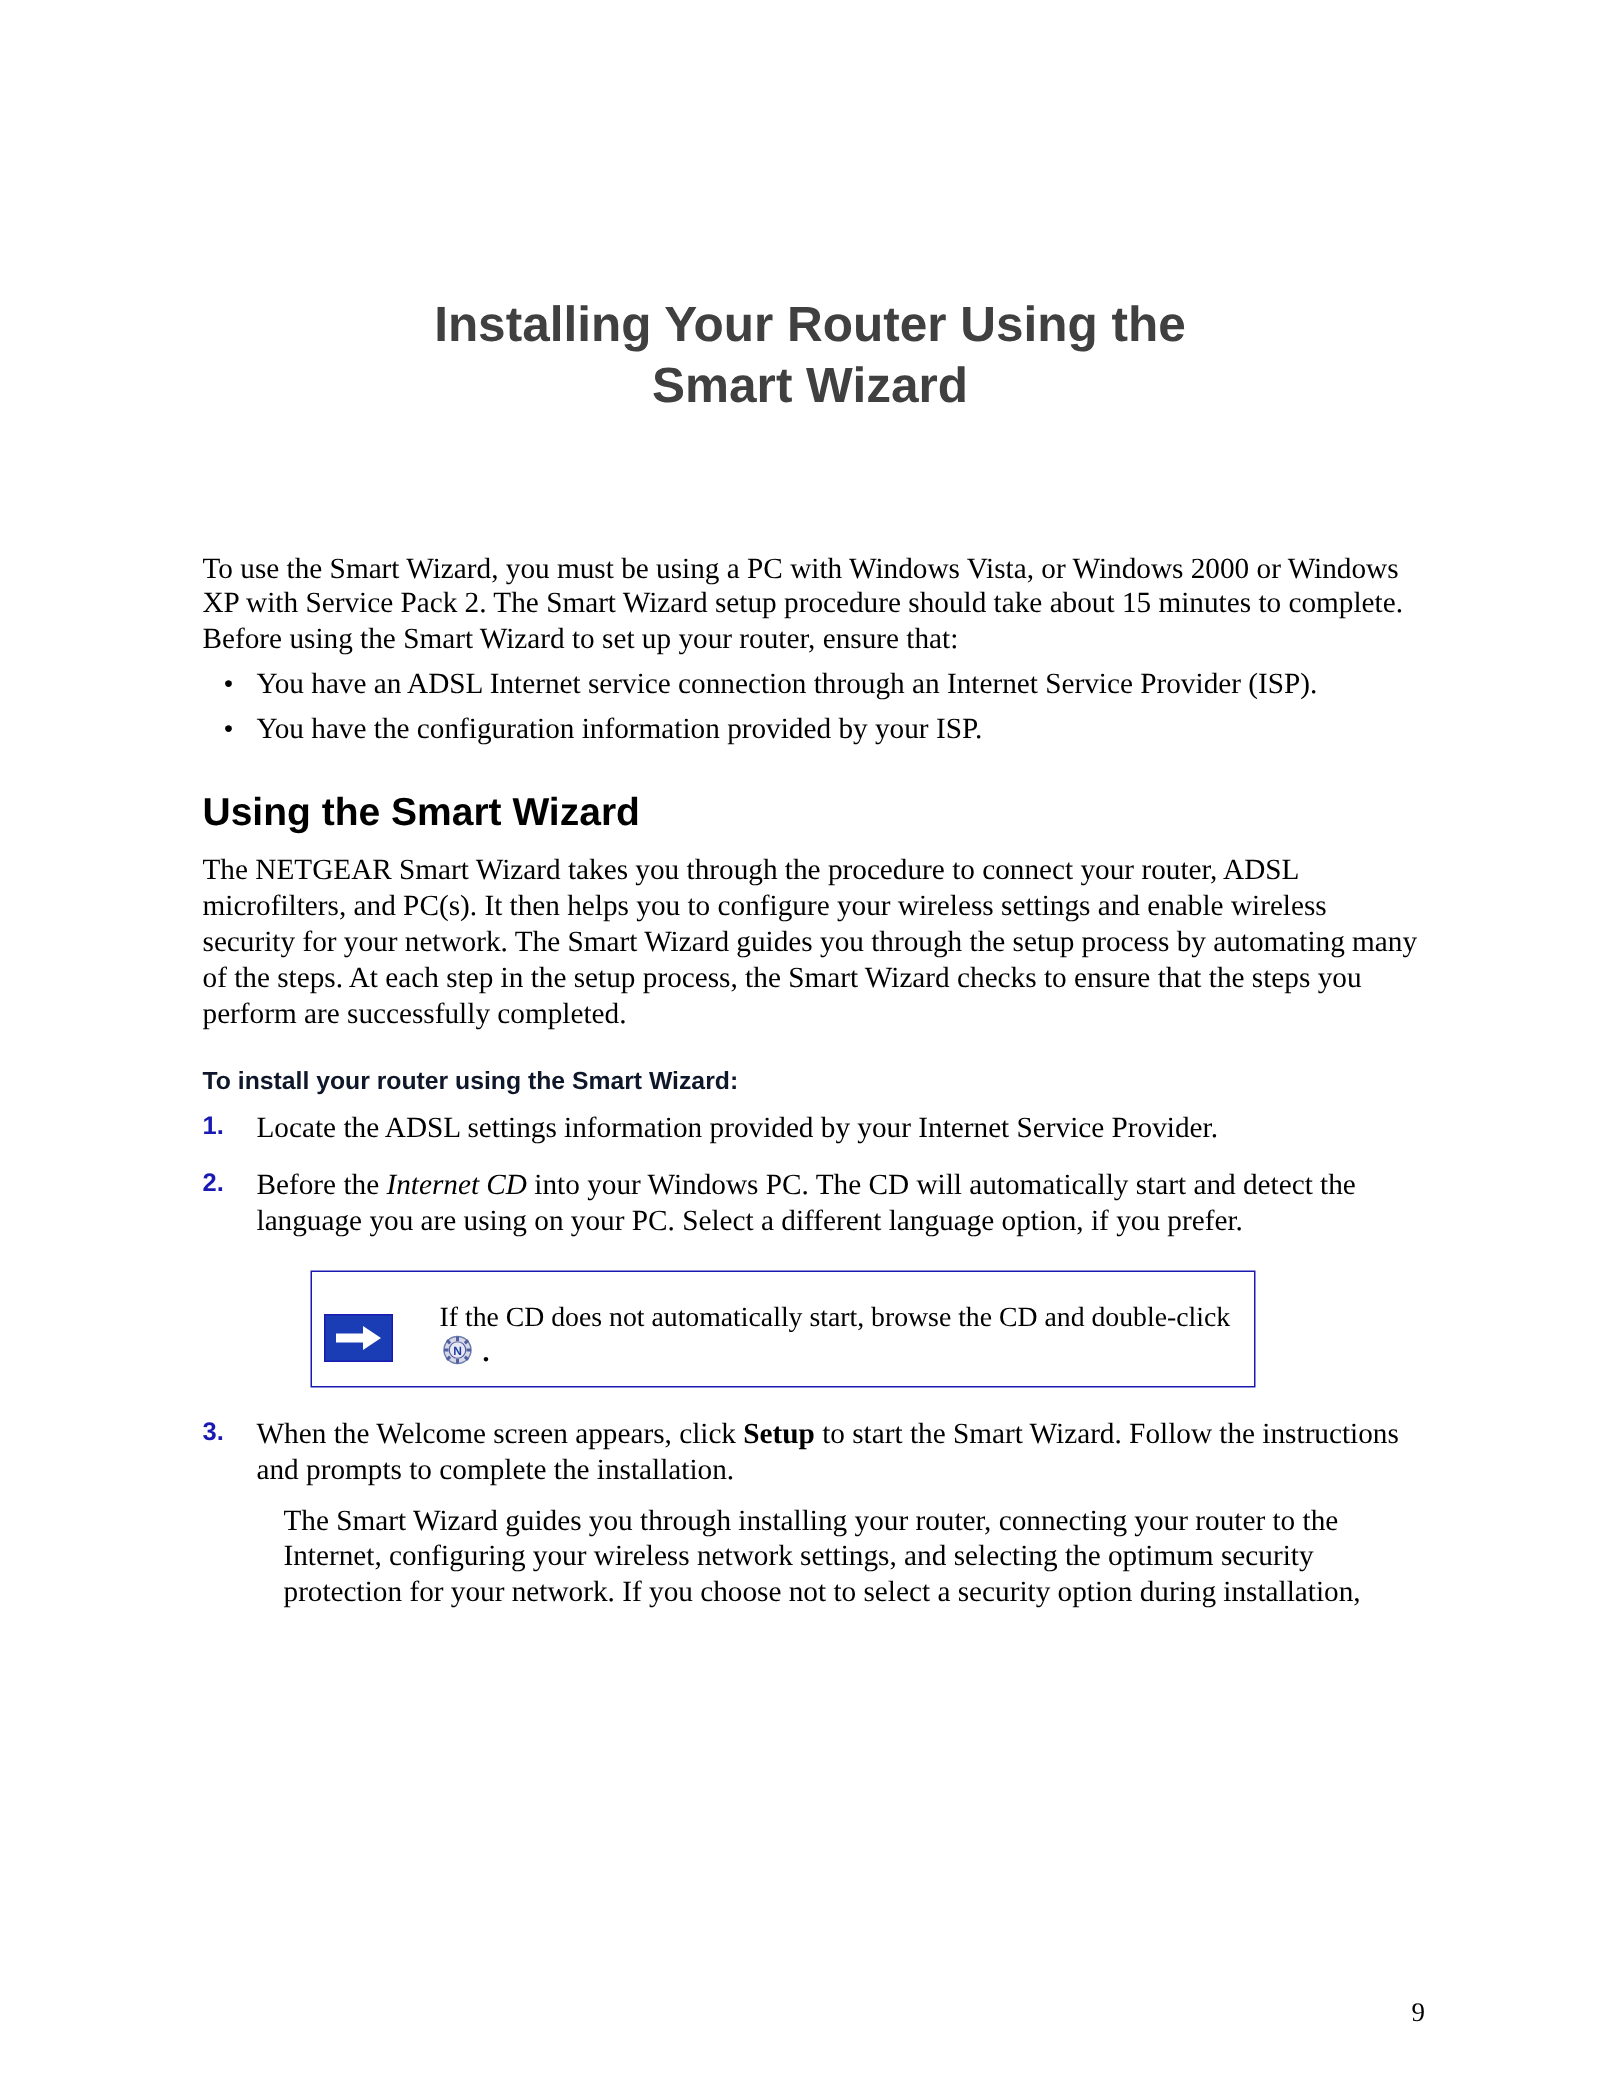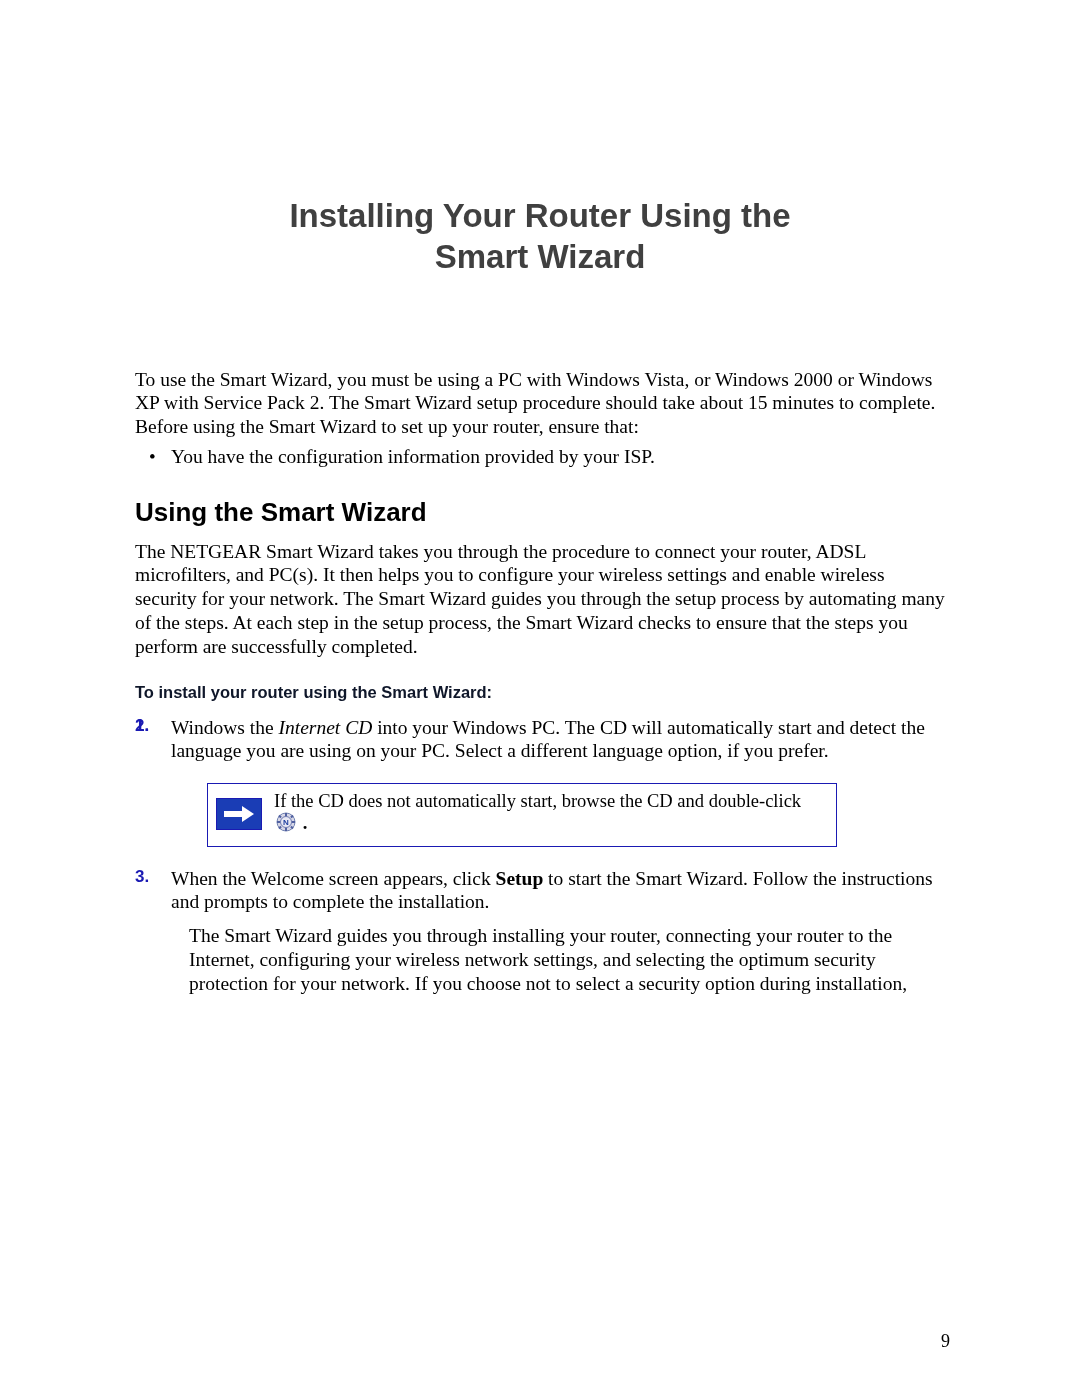--- a/index.html
+++ b/index.html
@@ -82,24 +82,24 @@
     top: 0;
     color: #1a1ab3;
     font-family: Arial, Helvetica, sans-serif;
     font-weight: bold;
     font-size: 17px;
   }
   .note-box {
     border: 1px solid #1a1ab3;
     margin: 20px 0 20px 36px;
     width: 610px;
-    padding: 6px 10px 8px 8px;
+    padding: 20px 10px 8px 8px;
     display: flex;
     align-items: center;
-    gap: 12px;
+    gap: 31px;
   }
   .arrow-badge {
     width: 44px;
     height: 30px;
     background: #1a3db5;
     border: 1px solid #1a1ab3;
     display: flex;
     align-items: center;
     justify-content: center;
     flex-shrink: 0;
@@ -136,37 +136,39 @@
 <div class="page">
 
   <div class="main-title">
     <span>Installing Your Router Using the</span><br>
     <span>Smart Wizard</span>
   </div>
 
   <p class="body-text">To use the Smart Wizard, you must be using a PC with Windows Vista, or Windows 2000 or Windows XP with Service Pack 2. The Smart Wizard setup procedure should take about 15 minutes to complete. Before using the Smart Wizard to set up your router, ensure that:</p>
 
   <ul class="bullet-list">
+    <li>You have an ADSL Internet service connection through an Internet Service Provider (ISP).</li>
     <li>You have the configuration information provided by your ISP.</li>
   </ul>
 
   <h2 class="section-heading">Using the Smart Wizard</h2>
 
   <p class="body-text">The NETGEAR Smart Wizard takes you through the procedure to connect your router, ADSL microfilters, and PC(s). It then helps you to configure your wireless settings and enable wireless security for your network. The Smart Wizard guides you through the setup process by automating many of the steps. At each step in the setup process, the Smart Wizard checks to ensure that the steps you perform are successfully completed.</p>
 
   <div class="sub-heading">To install your router using the Smart Wizard:</div>
 
   <ol class="num-list">
     <li>
       <span class="num">1.</span>
+      <span>Locate the ADSL settings information provided by your Internet Service Provider.</span>
     </li>
     <li>
       <span class="num">2.</span>
       <span>
-        <span>Windows the </span><span class="italic">Internet CD</span><span> into your Windows PC. The CD will automatically start and detect the language you are using on your PC. Select a different language option, if you prefer.</span>
+        <span>Before the </span><span class="italic">Internet CD</span><span> into your Windows PC. The CD will automatically start and detect the language you are using on your PC. Select a different language option, if you prefer.</span>
       </span>
 
       <div class="note-box">
         <div class="arrow-badge">
           <svg width="30" height="16" viewBox="0 0 30 16">
             <rect x="0" y="5" width="18" height="6" fill="#ffffff"></rect>
             <polygon points="18,0 30,8 18,16" fill="#ffffff"></polygon>
           </svg>
         </div>
         <div class="note-text">

